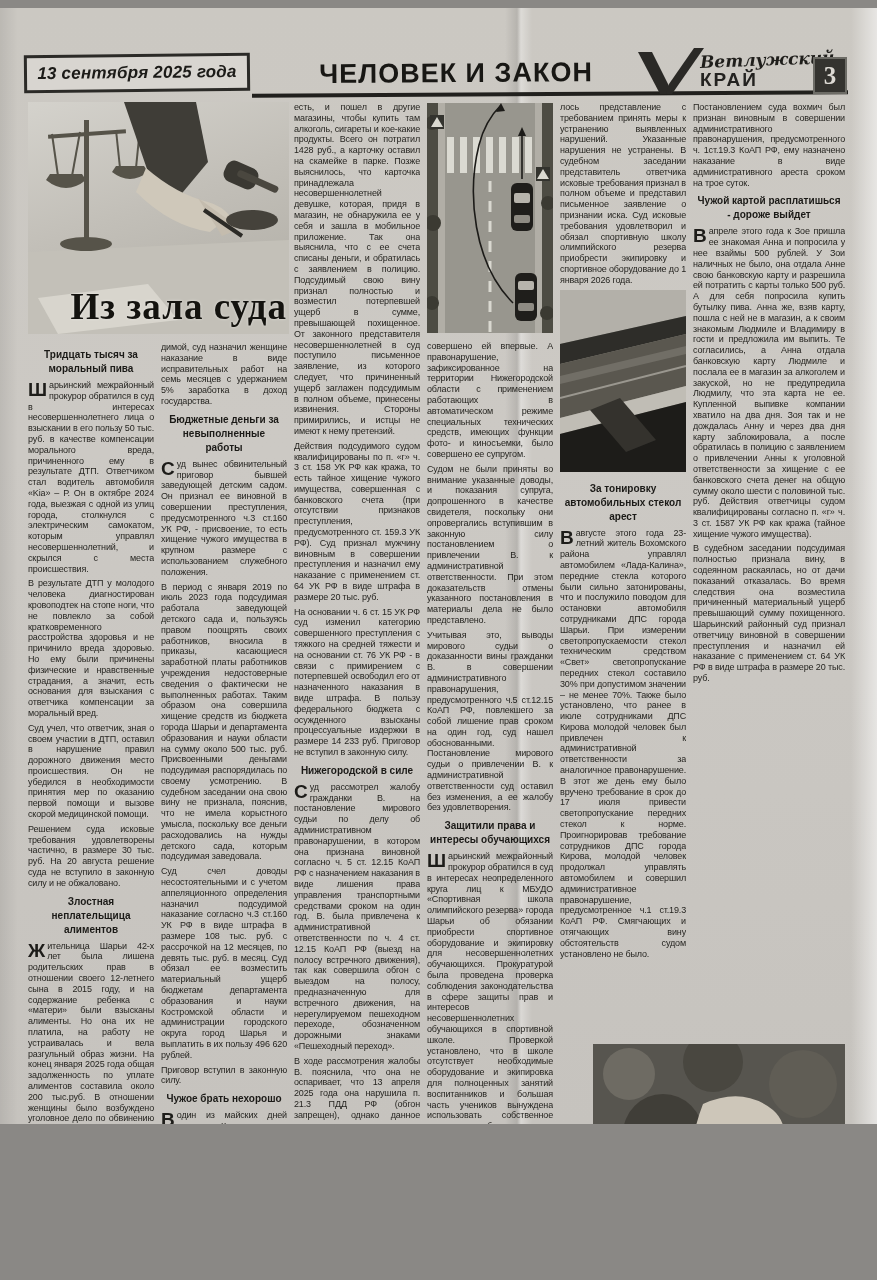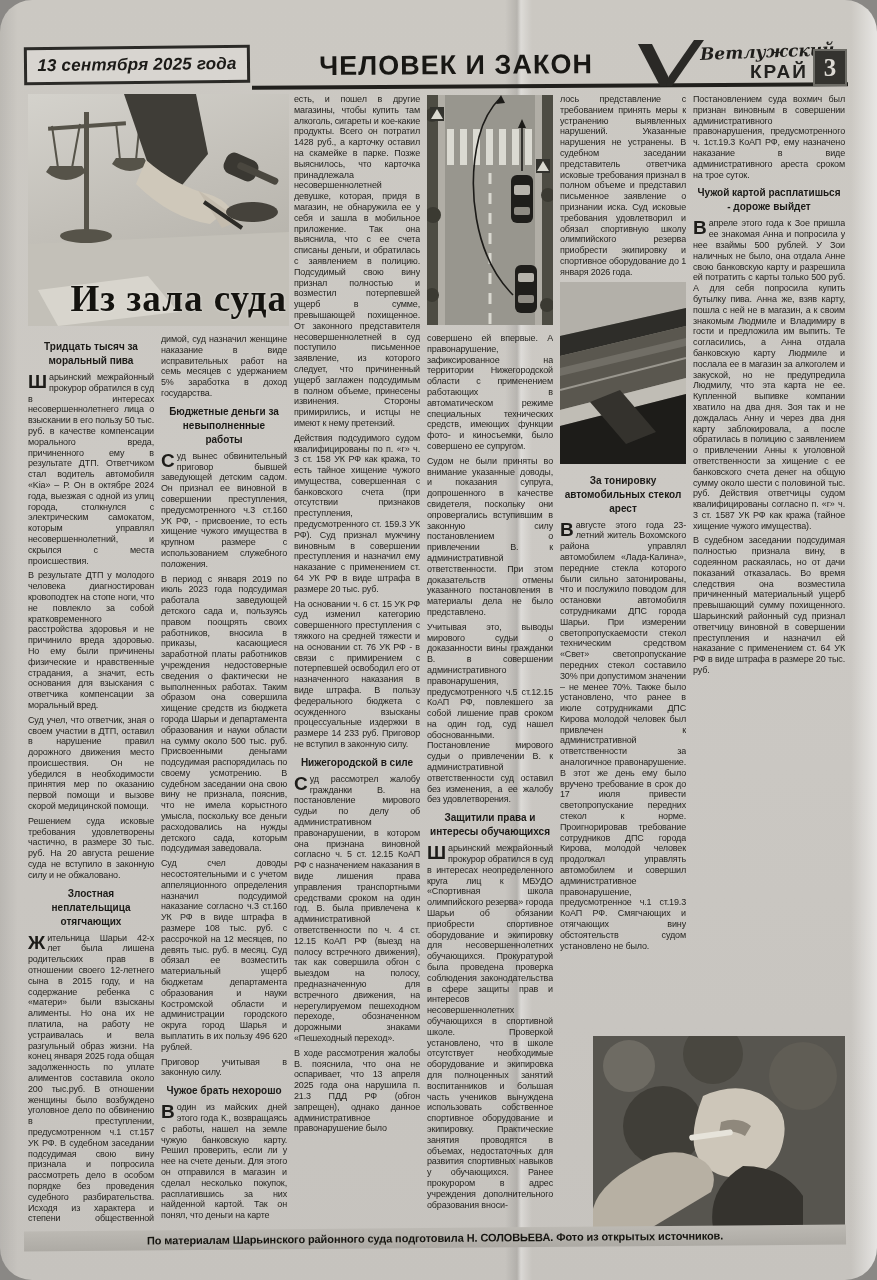--- a/index.html
+++ b/index.html
@@ -1,24 +1,24 @@
 <!DOCTYPE html>
 <html lang="ru"><head>
 <meta charset="utf-8">
 <style>
   html,body{margin:0;padding:0;}
   body{background:#8a8885;font-family:"Liberation Sans",sans-serif;}
   .page{
-    position:relative;width:877px;height:1280px;margin:0 auto;
+    position:relative;width:877px;height:1116px;margin:8px auto;
     background:
       linear-gradient(90deg, rgba(0,0,0,.08) 0, rgba(0,0,0,0) 18px),
       linear-gradient(270deg, rgba(255,255,255,.55) 0, rgba(255,255,255,0) 26px),
       linear-gradient(90deg, rgba(0,0,0,0) 505px, rgba(0,0,0,.10) 517px, rgba(255,255,255,.35) 521px, rgba(0,0,0,0) 532px),
       linear-gradient(180deg, #cbc8c2 0%, #ccc9c4 40%, #c6c3be 100%);
-    overflow:hidden;color:#23221f;border-radius:32px;
+    overflow:hidden;color:#23221f;
   }
   
   .date-box{
     position:absolute;left:24px;top:46px;width:226px;height:38px;
     background:#d8d5d0;border:3px solid #2b2a27;box-sizing:border-box;
     display:flex;align-items:center;justify-content:center;
     font-style:italic;font-weight:bold;font-size:17px;letter-spacing:.2px;color:#1c1b18;
     transform:rotate(-.6deg);
   }
   .banner-title{
@@ -28,21 +28,21 @@
   }
   .header-rule{position:absolute;left:252px;top:84px;width:596px;height:4px;background:#21201d;transform:rotate(-.35deg);}
   .masthead{position:absolute;left:636px;top:40px;width:172px;height:46px;}
   .masthead svg{position:absolute;left:0;top:0;}
   .masthead .script{
     position:absolute;left:64px;top:2px;width:108px;text-align:center;
     font-family:"DejaVu Serif",serif;font-style:italic;font-weight:bold;font-size:17px;color:#1f1e1b;
     transform:rotate(-2deg);
   }
   .masthead .bold{
-    position:absolute;left:64px;top:21px;width:108px;text-align:right;
+    position:absolute;left:64px;top:21px;width:108px;text-align:left;
     font-weight:bold;font-size:19px;letter-spacing:2px;color:#232220;
   }
   .page-num{
     position:absolute;left:813px;top:49px;width:34px;height:37px;
     background:#34332f;border:2px solid #6d6c66;box-sizing:border-box;
     display:flex;align-items:center;justify-content:center;
     font-family:"Liberation Serif",serif;font-weight:bold;font-size:25px;color:#dddad4;
   }
   
   .feature-photo{
@@ -142,30 +142,30 @@
     <span class="feature-title">Из зала суда</span>
   </div>
 
   <div class="columns">
       <div class="col below-photo">
         <h3>Тридцать тысяч за моральный пива</h3>
         <p><span class="dropcap">Ш</span>арьинский межрайонный прокурор обратился в суд в интересах несовершеннолетнего лица о взыскании в его пользу 50 тыс. руб. в качестве компенсации морального вреда, причиненного ему в результате ДТП. Ответчиком стал водитель автомобиля «Kia» – Р. Он в октябре 2024 года, выезжая с одной из улиц города, столкнулся с электрическим самокатом, которым управлял несовершеннолетний, и скрылся с места происшествия.</p>
         <p>В результате ДТП у молодого человека диагностирован кровоподтек на стопе ноги, что не повлекло за собой кратковременного расстройства здоровья и не причинило вреда здоровью. Но ему были причинены физические и нравственные страдания, а значит, есть основания для взыскания с ответчика компенсации за моральный вред.</p>
         <p>Суд учел, что ответчик, зная о своем участии в ДТП, оставил в нарушение правил дорожного движения место происшествия. Он не убедился в необходимости принятия мер по оказанию первой помощи и вызове скорой медицинской помощи.</p>
         <p>Решением суда исковые требования удовлетворены частично, в размере 30 тыс. руб. На 20 августа решение суда не вступило в законную силу и не обжаловано.</p>
-        <h3>Злостная неплательщица отягчающих</h3>
+        <h3>Злостная неплательщица алиментов</h3>
         <p><span class="dropcap">Ж</span>ительница Шарьи 42-х лет была лишена родительских прав в отношении своего 12-летнего сына в 2015 году, и на содержание ребенка с «матери» были взысканы алименты. Но она их не платила, на работу не устраивалась и вела разгульный образ жизни. На конец января 2025 года общая задолженность по уплате алиментов составила около 200 тыс.руб. В отношении женщины было возбуждено уголовное дело по обвинению в преступлении, предусмотренном ч.1 ст.157 УК РФ. В судебном заседании подсудимая свою вину признала и попросила рассмотреть дело в особом порядке без проведения судебного разбирательства. Исходя из характера и степени общественной опасности совершенного преступления, учитывая данные личности подсу-</p>
       </div>
       <div class="col below-photo">
         <p>димой, суд назначил женщине наказание в виде исправительных работ на семь месяцев с удержанием 5% заработка в доход государства.</p>
         <h3>Бюджетные деньги за невыполненные работы</h3>
         <p><span class="dropcap">С</span>уд вынес обвинительный приговор бывшей заведующей детским садом. Он признал ее виновной в совершении преступления, предусмотренного ч.3 ст.160 УК РФ, - присвоение, то есть хищение чужого имущества в крупном размере с использованием служебного положения.</p>
         <p>В период с января 2019 по июль 2023 года подсудимая работала заведующей детского сада и, пользуясь правом поощрять своих работников, вносила в приказы, касающиеся заработной платы работников учреждения недостоверные сведения о фактически не выполненных работах. Таким образом она совершила хищение средств из бюджета города Шарьи и департамента образования и науки области на сумму около 500 тыс. руб. Присвоенными деньгами подсудимая распорядилась по своему усмотрению. В судебном заседании она свою вину не признала, пояснив, что не имела корыстного умысла, поскольку все деньги расходовались на нужды детского сада, которым подсудимая заведовала.</p>
         <p>Суд счел доводы несостоятельными и с учетом аппеляционного определения назначил подсудимой наказание согласно ч.3 ст.160 УК РФ в виде штрафа в размере 108 тыс. руб. с рассрочкой на 12 месяцев, по девять тыс. руб. в месяц. Суд обязал ее возместить материальный ущерб бюджетам департамента образования и науки Костромской области и администрации городского округа город Шарья и выплатить в их пользу 496 620 рублей.</p>
-        <p>Приговор учитывая в законную силу.</p>
+        <p>Приговор вступил в законную силу.</p>
         <h3>Чужое брать нехорошо</h3>
         <p><span class="dropcap">В</span> один из майских дней этого года К., возвращаясь с работы, нашел на земле чужую банковскую карту. Решил проверить, если ли у нее на счете деньги. Для этого он отправился в магазин и сделал несколько покупок, расплатившись за них найденной картой. Так он понял, что деньги на карте</p>
       </div>
       <div class="col">
         <p>есть, и пошел в другие магазины, чтобы купить там алкоголь, сигареты и кое-какие продукты. Всего он потратил 1428 руб., а карточку оставил на скамейке в парке. Позже выяснилось, что карточка принадлежала несовершеннолетней девушке, которая, придя в магазин, не обнаружила ее у себя и зашла в мобильное приложение. Так она выяснила, что с ее счета списаны деньги, и обратилась с заявлением в полицию. Подсудимый свою вину признал полностью и возместил потерпевшей ущерб в сумме, превышающей похищенное. От законного представителя несовершеннолетней в суд поступило письменное заявление, из которого следует, что причиненный ущерб заглажен подсудимым в полном объеме, принесены извинения. Стороны примирились, и истцы не имеют к нему претензий.</p>
         <p>Действия подсудимого судом квалифицированы по п. «г» ч. 3 ст. 158 УК РФ как кража, то есть тайное хищение чужого имущества, совершенная с банковского счета (при отсутствии признаков преступления, предусмотренного ст. 159.3 УК РФ). Суд признал мужчину виновным в совершении преступления и назначил ему наказание с применением ст. 64 УК РФ в виде штрафа в размере 20 тыс. руб.</p>
         <p>На основании ч. 6 ст. 15 УК РФ суд изменил категорию совершенного преступления с тяжкого на средней тяжести и на основании ст. 76 УК РФ - в связи с примирением с потерпевшей освободил его от назначенного наказания в виде штрафа. В пользу федерального бюджета с осужденного взысканы процессуальные издержки в размере 14 233 руб. Приговор не вступил в законную силу.</p>
         <h3>Нижегородской в силе</h3>
         <p><span class="dropcap">С</span>уд рассмотрел жалобу гражданки В. на постановление мирового судьи по делу об административном правонарушении, в котором она признана виновной согласно ч. 5 ст. 12.15 КоАП РФ с назначением наказания в виде лишения права управления транспортными средствами сроком на один год. В. была привлечена к административной ответственности по ч. 4 ст. 12.15 КоАП РФ (выезд на полосу встречного движения), так как совершила обгон с выездом на полосу, предназначенную для встречного движения, на нерегулируемом пешеходном переходе, обозначенном дорожными знаками «Пешеходный переход».</p>
         <p>В ходе рассмотрения жалобы В. пояснила, что она не оспаривает, что 13 апреля 2025 года она нарушила п. 21.3 ПДД РФ (обгон запрещен), однако данное административное правонарушение было</p>

